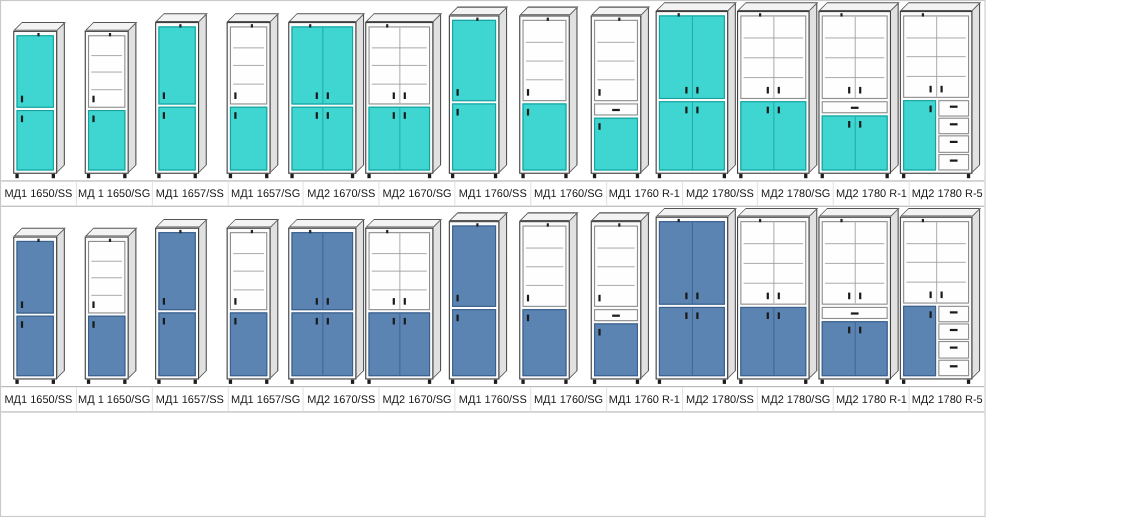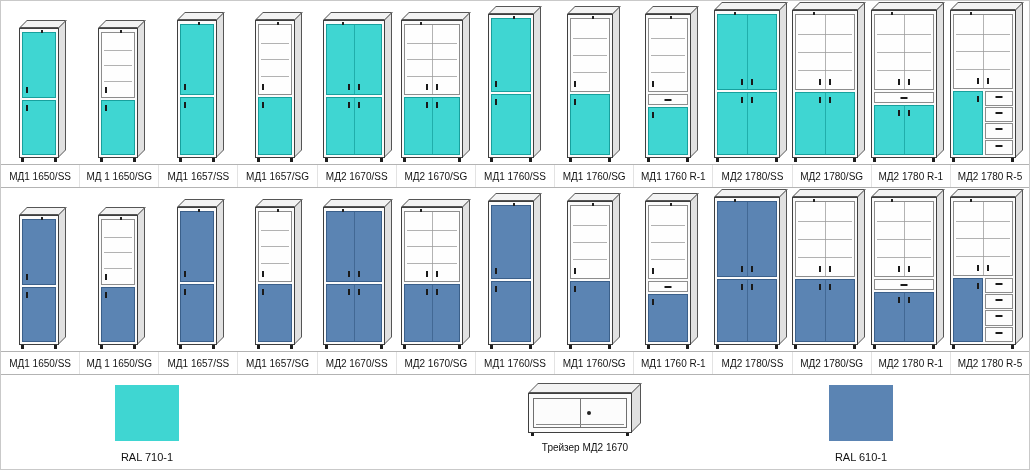--- a/index.html
+++ b/index.html
@@ -1,17 +1,17 @@
 <!DOCTYPE html>
 <html><head>
 <meta charset="utf-8">
 <style>
   html,body { margin:0; padding:0; background:#ffffff; }
   body { width:1030px; height:470px; font-family:"Liberation Sans","DejaVu Sans",sans-serif; }
-  .page { position:relative; width:1030px; height:470px; box-sizing:border-box;
+  .page { position:relative; width:896px; height:470px; box-sizing:border-box;
           border:1px solid #c9c9c9; background:#ffffff; overflow:hidden; }
 
   .row-block { height:187px; display:flex; flex-direction:column; }
   .cab-area { flex:1; display:flex; align-items:flex-end; padding:0 3px 2px 3px; }
   .cell { flex:1; display:flex; justify-content:center; align-items:flex-end; }
 
   .label-band { height:22px; border-top:1px solid #b3b3b3; border-bottom:1px solid #b3b3b3; display:flex; }
   .label-cell { flex:1; display:flex; align-items:center; justify-content:center;
                 font-size:10px; color:#141414; white-space:nowrap; }
   .label-cell + .label-cell { border-left:1px solid #e3e3e3; }
@@ -674,44 +674,18 @@
         <div class="label-cell">МД1 1760 R-1</div>
         <div class="label-cell">МД2 1780/SS</div>
         <div class="label-cell">МД2 1780/SG</div>
         <div class="label-cell">МД2 1780 R-1</div>
         <div class="label-cell">МД2 1780 R-5</div>
       </div>
   </div>
 
   <div class="footer">
 
-    <div class="f-item" style="left:146px; top:10px;">
-      <div class="swatch" id="swatch-0" style="background: rgb(63, 214, 210);"></div>
-      <div class="swatch-label">RAL 710-1</div>
-    </div>
-
-
-    <div class="f-item" style="left:584px; top:8px;">
-      <div id="trayzer-1">
-          <div class="cab" style="width: 114px; height: 53px;">
-            <div class="cab-top" style="width: 104px; height: 10px;"></div>
-            <div class="cab-side" style="left: 103px; top: 10px; width: 10px; height: 40px;"></div>
-            <div class="cab-front" style="top: 10px; width: 104px; height: 40px;">
-              <div class="tz-door">
-                <div class="tz-line"></div>
-                <div class="tz-knob" style="left: 58%; top: 42%;"></div>
-                <div class="tz-track"></div>
-              </div>
-            </div>
-            <div class="cab-foot" style="left: 3px; height: 3px;"></div>
-            <div class="cab-foot" style="left: 98px; height: 3px;"></div>
-          </div>
-        </div>
-      <div class="tz-label">Трейзер МД2 1670</div>
-    </div>
-
-    <div class="f-item" style="left:860px; top:10px;">
-      <div class="swatch" id="swatch-1" style="background: rgb(91, 132, 179);"></div>
-      <div class="swatch-label">RAL 610-1</div>
-    </div>
+
+
+
 
   </div>
 </div>
 
 </body></html>

